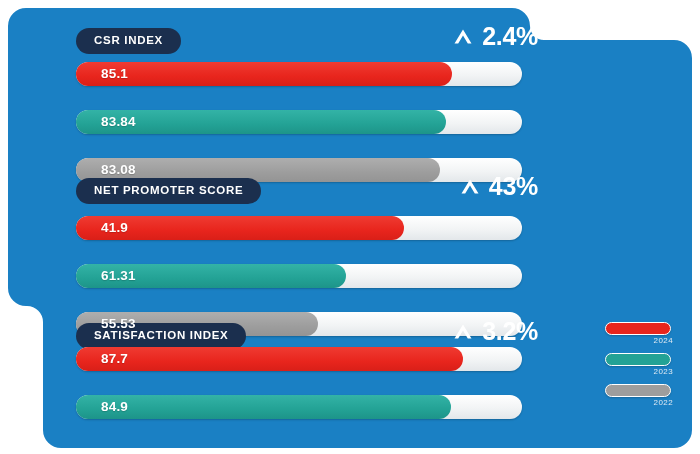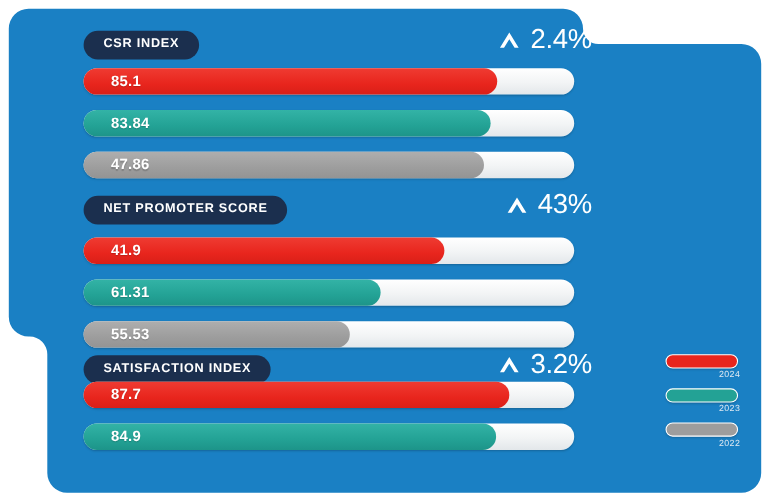--- a/index.html
+++ b/index.html
@@ -47,36 +47,36 @@
   .delta{
     position:absolute;right:-2px;top:-4px;
     display:flex;align-items:center;gap:9px;
   }
   .caret{
     width:20px;height:22px;display:block;
   }
   .delta-value{
     color:#ffffff;
     font-size:25px;
-    font-weight:normal;
+    font-weight:bold;
     letter-spacing:-0.3px;
     line-height:1;
     white-space:nowrap;
   }
 
   
   .bars{position:absolute;left:0;width:446px;}
   .b0{top:34px;}
   .b1{top:38px;}
   .b2{top:24px;}
 
   .bar-row{
     position:relative;
     width:446px;height:24px;
-    margin-bottom:14px;
+    margin-bottom:24px;
   }
   .track{
     position:absolute;inset:0;
     border-radius:12px;
     background:linear-gradient(180deg,#ffffff 0%,#f2f4f5 55%,#e3e7ea 100%);
     box-shadow:0 1px 2px rgba(0,0,0,0.22);
   }
   .fill{
     position:absolute;left:0;top:0;bottom:0;
     border-radius:12px;
@@ -169,21 +169,21 @@
           <span class="bar-value">85.1</span>
         </div>
         <div class="bar-row">
           <div class="track"></div>
           <div class="fill teal" style="width: 83%; background: linear-gradient(rgb(51, 179, 166) 0%, rgb(35, 162, 149) 60%, rgb(29, 148, 137) 100%);"></div>
           <span class="bar-value">83.84</span>
         </div>
         <div class="bar-row">
           <div class="track"></div>
           <div class="fill gray" style="width: 81.6%; background: linear-gradient(rgb(174, 174, 174) 0%, rgb(157, 157, 157) 60%, rgb(148, 148, 148) 100%);"></div>
-          <span class="bar-value">47.86</span>
+          <span class="bar-value">83.08</span>
         </div>
       </div>
     </div>
 
     <div class="section sec-1">
       <div class="sec-head">
         <div class="badge">
           <span class="badge-label">NET PROMOTER SCORE</span>
         </div>
         <div class="delta">

